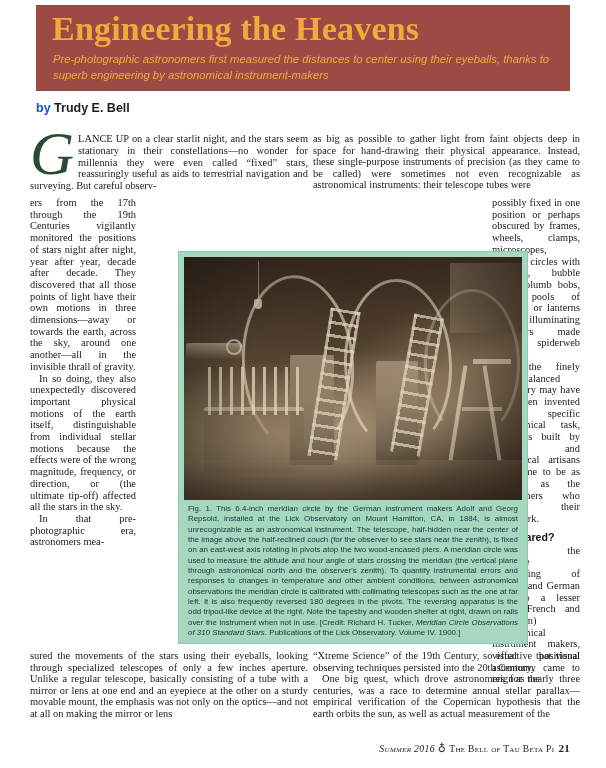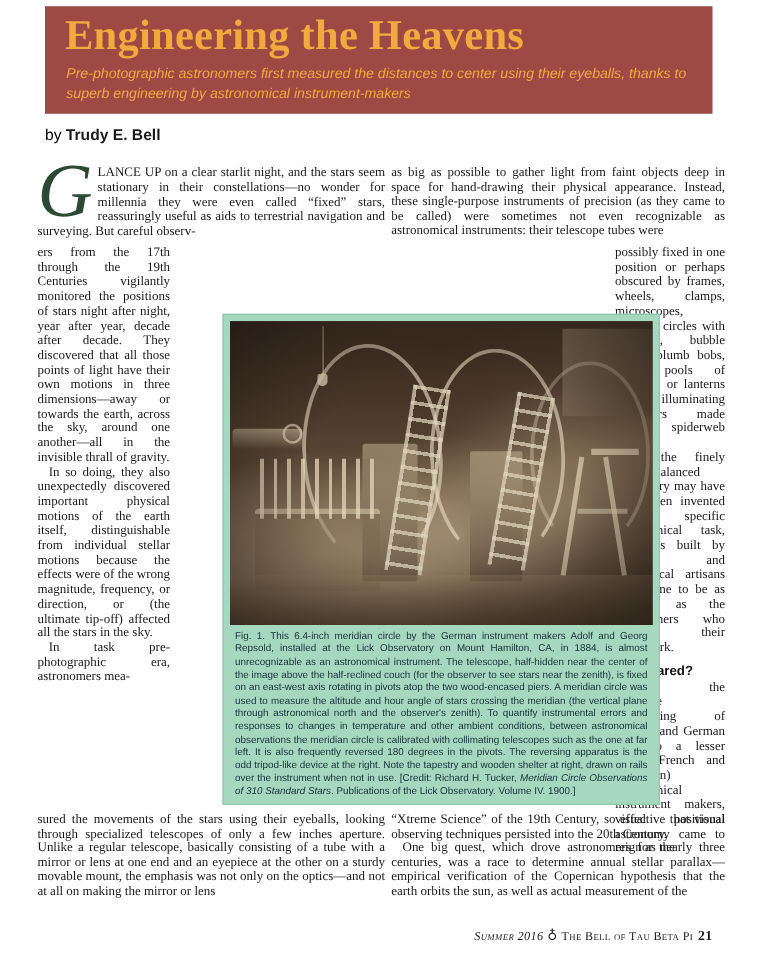--- a/index.html
+++ b/index.html
@@ -44,21 +44,21 @@
   }
 
   
   .byline {
     position:absolute;
     left:36px; top:101px;
     font-family:"Liberation Sans", sans-serif;
     font-size:12.5px;
     color:#2a2a2a;
   }
-  .byline .by { font-weight:400; color:#000000; }
+  .byline .by { font-weight:700; color:#1d4ed8; }
   .byline .author { font-weight:700; color:#1c1c1c; }
 
   
   .col { position:absolute; text-align:justify; }
   .col p {
     margin:0;
     font-size:10.4px;
     line-height:11.6px;
     text-align:justify;
     hyphens:auto;
@@ -249,21 +249,21 @@
     <p><span class="dropcap">G</span><span>LANCE UP on a clear starlit night, and the stars seem stationary in their constellations—no wonder for millennia they were even called “fixed” stars, reassuringly useful as aids to terrestrial navigation and surveying. But careful observ-</span></p>
   </div>
 
   <div class="col" id="intro-right">
     <p>as big as possible to gather light from faint objects deep in space for hand-drawing their physical appearance. Instead, these single-purpose instruments of precision (as they came to be called) were sometimes not even recognizable as astronomical instruments: their telescope tubes were</p>
   </div>
 
   <div class="col" id="left-col">
     <p>ers from the 17th through the 19th Centuries vigilantly monitored the positions of stars night after night, year after year, decade after decade. They discovered that all those points of light have their own motions in three dimensions—away or towards the earth, across the sky, around one another—all in the invisible thrall of gravity.</p>
     <p>In so doing, they also unexpectedly discovered important physical motions of the earth itself, distinguishable from individual stellar motions because the effects were of the wrong magnitude, frequency, or direction, or (the ultimate tip-off) affected all the stars in the sky.</p>
-    <p>In task pre-photographic era, astronomers mea-</p>
+    <p>In that pre-photographic era, astronomers mea-</p>
   </div>
 
   <div class="col" id="right-col">
     <p>possibly fixed in one position or perhaps obscured by frames, wheels, clamps, microscopes, handles, circles with numbers, bubble levels, plumb bobs, small pools of mercury, or lanterns for illuminating crosshairs made from spiderweb [Fig. 1].</p>
     <p>All the finely counterbalanced machinery may have even been invented for a specific astronomical task, and was built by optical and mechanical artisans who came to be as famous as the astronomers who used their handiwork.</p>
     <div class="subhead">Who Cared?</div>
     <p style="text-indent:0">Through the exquisite engineering of English and German (and to a lesser extent French and American) astronomical instrument makers, visual positional astronomy came to reign as the</p>
   </div>
 
   <figure class="figure">

